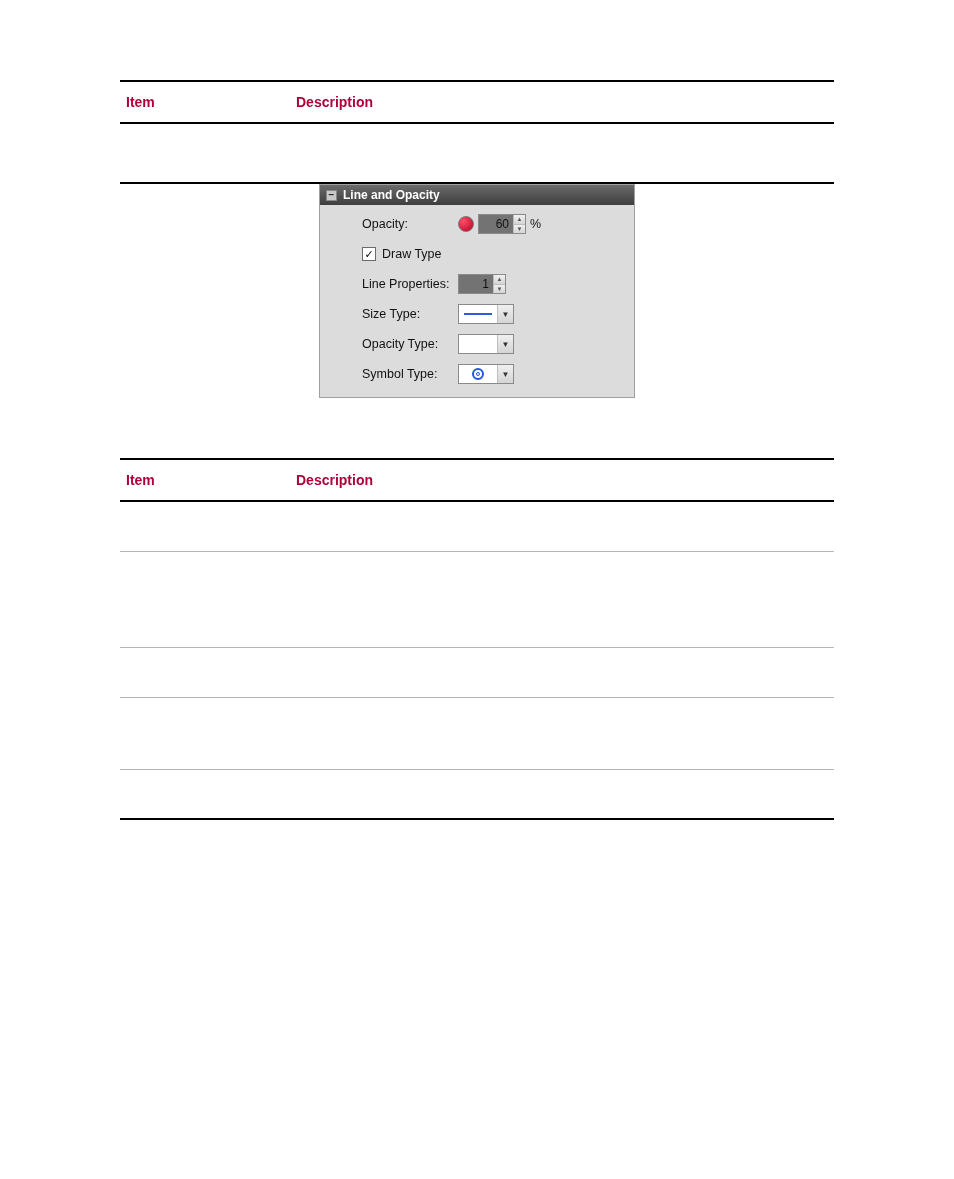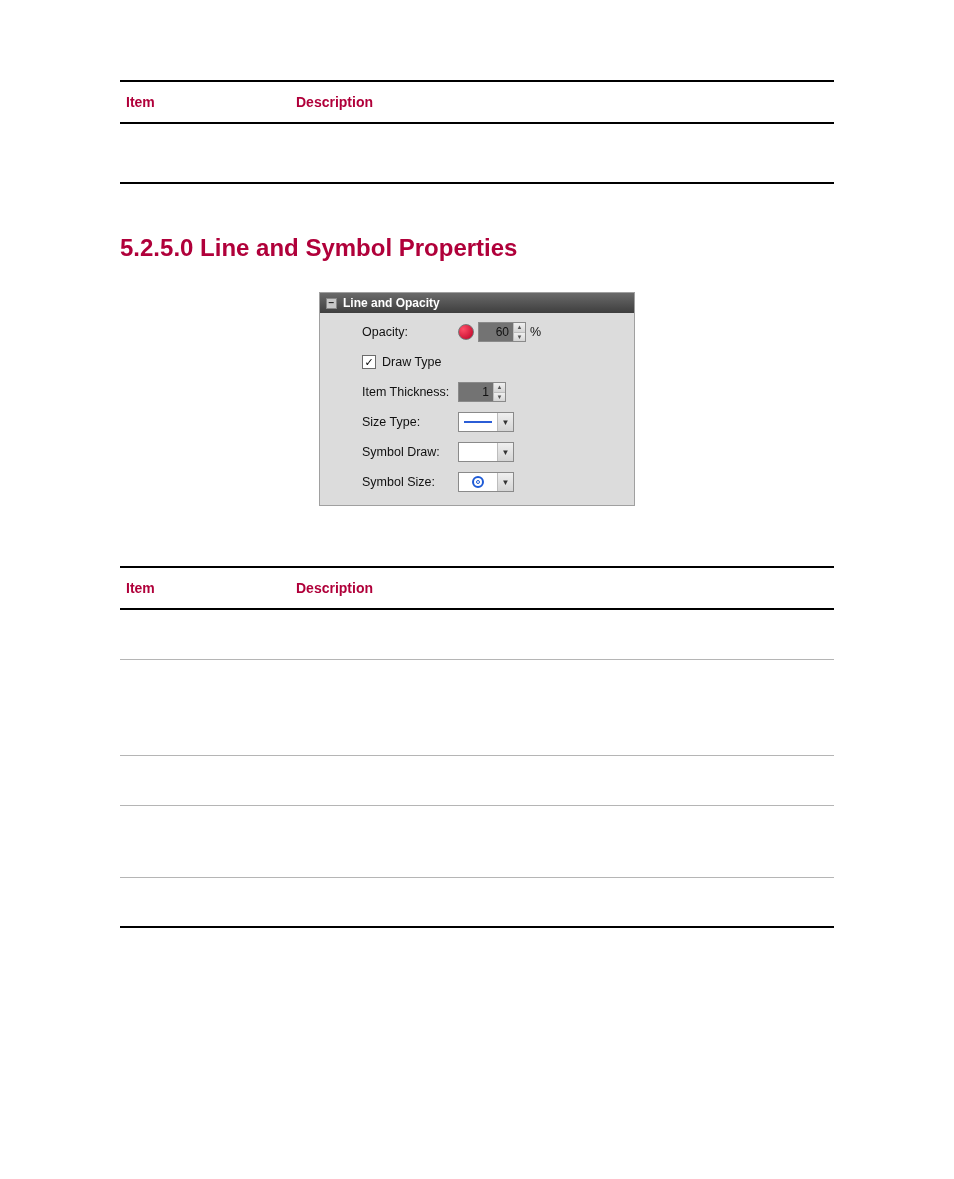--- a/index.html
+++ b/index.html
@@ -195,21 +195,20 @@
       </tr>
     </thead>
     <tbody>
       <tr>
           <td></td>
           <td></td>
         </tr>
     </tbody>
   </table>
 
-  <h2 class="section-heading">5.2.5.0 Line and Symbol Properties</h2>
 
   <div class="panel-wrap">
     <div class="panel-titlebar">
       <span class="collapse-box">−</span>
       <span>Line and Opacity</span>
     </div>
     <div class="panel-body">
 
       <div class="prow">
         <span class="plabel">Opacity:</span>
@@ -225,50 +224,50 @@
       </div>
 
       <div class="prow">
         <span class="chk">
           <span>✓</span>
         </span>
         <span>Draw Type</span>
       </div>
 
       <div class="prow">
-        <span class="plabel">Item Thickness:</span>
+        <span class="plabel">Line Properties:</span>
         <span class="numfield">
           <span class="val">1</span>
           <span class="spin">
             <div>▲</div>
             <div>▼</div>
           </span>
         </span>
       </div>
 
       <div class="prow">
         <span class="plabel">Size Type:</span>
         <span class="combo">
           <span class="cbody">
               <span class="line-sample"></span>
             </span>
           <span class="carrow">▼</span>
         </span>
       </div>
 
       <div class="prow">
-        <span class="plabel">Symbol Draw:</span>
+        <span class="plabel">Opacity Type:</span>
         <span class="combo">
           <span class="cbody"></span>
           <span class="carrow">▼</span>
         </span>
       </div>
 
       <div class="prow">
-        <span class="plabel">Symbol Size:</span>
+        <span class="plabel">Symbol Type:</span>
         <span class="combo">
           <span class="cbody">
               <span class="sym-sample"></span>
             </span>
           <span class="carrow">▼</span>
         </span>
       </div>
 
     </div>
   </div>

